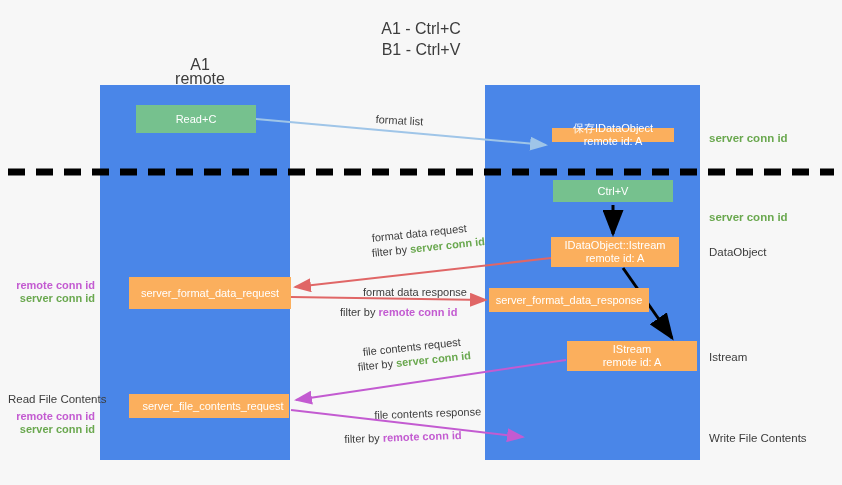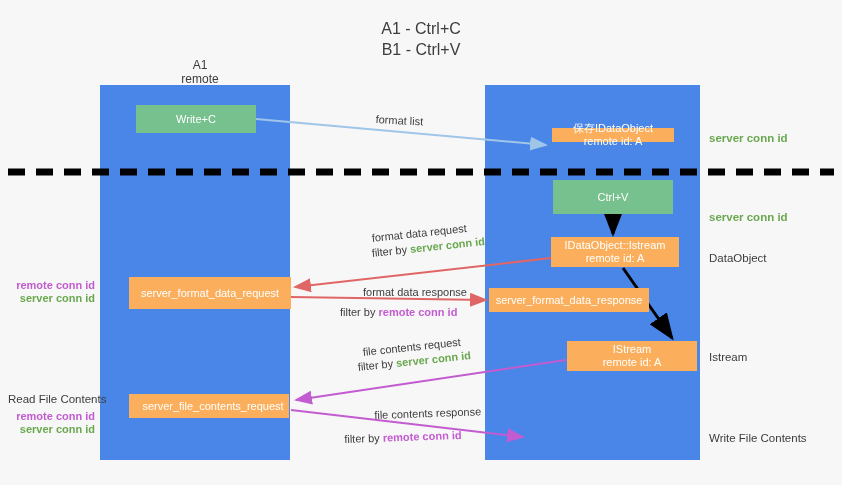--- a/index.html
+++ b/index.html
@@ -21,21 +21,21 @@
     text-align:center;
     font-size:16px;
     line-height:21px;
     color:#3c3c3c;
     white-space:pre-line;
   }
 
   
   .lane-head{
     text-align:center;
-    font-size:12px;
+    font-size:16px;
     line-height:14px;
     color:#3c3c3c;
     white-space:pre-line;
   }
 
   
   .lane{
     background:#4a86e8;
   }
 
@@ -128,29 +128,29 @@
     <line x1="291" y1="297" x2="486" y2="300" stroke="#e06666" stroke-width="2" marker-end="url(#ah-red)"></line>
 
     <line x1="623" y1="268" x2="672" y2="338" stroke="#000000" stroke-width="3" marker-end="url(#ah-black)"></line>
 
     <line x1="566" y1="360" x2="296" y2="400" stroke="#c35bd1" stroke-width="2" marker-end="url(#ah-magenta)"></line>
 
     <line x1="291" y1="410" x2="523" y2="437" stroke="#c35bd1" stroke-width="2" marker-end="url(#ah-magenta)"></line>
   </svg>
 
   <div class="abs box green" style="left:136px;top:105px;width:120px;height:28px;">
-    <span>Write+C</span>
+    <span>Read+C</span>
   </div>
 
   <div class="abs box orange" style="left:552px;top:128px;width:122px;height:14px;">
     <span>保存IDataObject</span>
     <span class="l2">remote id: A</span>
   </div>
 
-  <div class="abs box green" style="left:553px;top:180px;width:120px;height:34px;">
+  <div class="abs box green" style="left:553px;top:180px;width:120px;height:22px;">
     <span>Ctrl+V</span>
   </div>
 
   <div class="abs box orange" style="left:551px;top:237px;width:128px;height:30px;">
     <span>IDataObject::Istream</span>
     <span class="l2">remote id: A</span>
   </div>
 
   <div class="abs box orange" style="left:129px;top:277px;width:162px;height:32px;">
     <span>server_format_data_request</span>
@@ -189,21 +189,21 @@
 
   <div class="abs rot" style="left:374px;top:408px;transform:rotate(-2deg);">file contents response</div>
   <div class="abs rot" style="left:344px;top:432px;transform:rotate(-2deg);">
     <span>filter by </span><span class="magenta-t">remote conn id</span>
   </div>
 
   <div class="abs lbl green-t" style="left:709px;top:131px;">server conn id</div>
 
   <div class="abs lbl green-t" style="left:709px;top:210px;">server conn id</div>
 
-  <div class="abs lbl" style="left:709px;top:251px;">DataObject</div>
+  <div class="abs lbl" style="left:709px;top:245px;">DataObject</div>
 
   <div class="abs lbl" style="left:709px;top:350px;">Istream</div>
 
   <div class="abs lbl" style="left:709px;top:431px;">Write File Contents</div>
 
   <div class="abs conn-pair" style="left:0px;top:279px;width:95px;">
     <div class="magenta-t">remote conn id</div>
     <div class="green-t">server conn id</div>
   </div>
 

